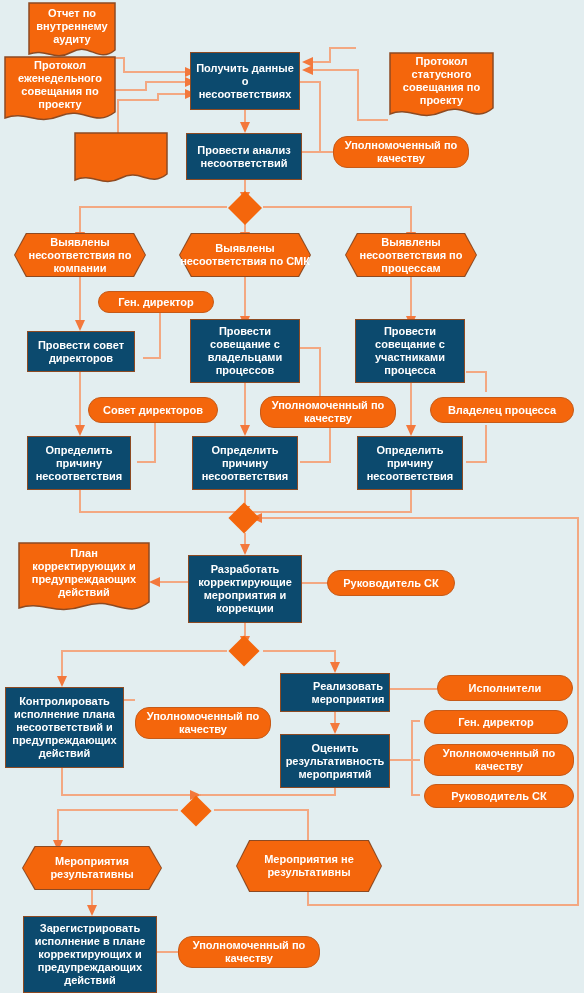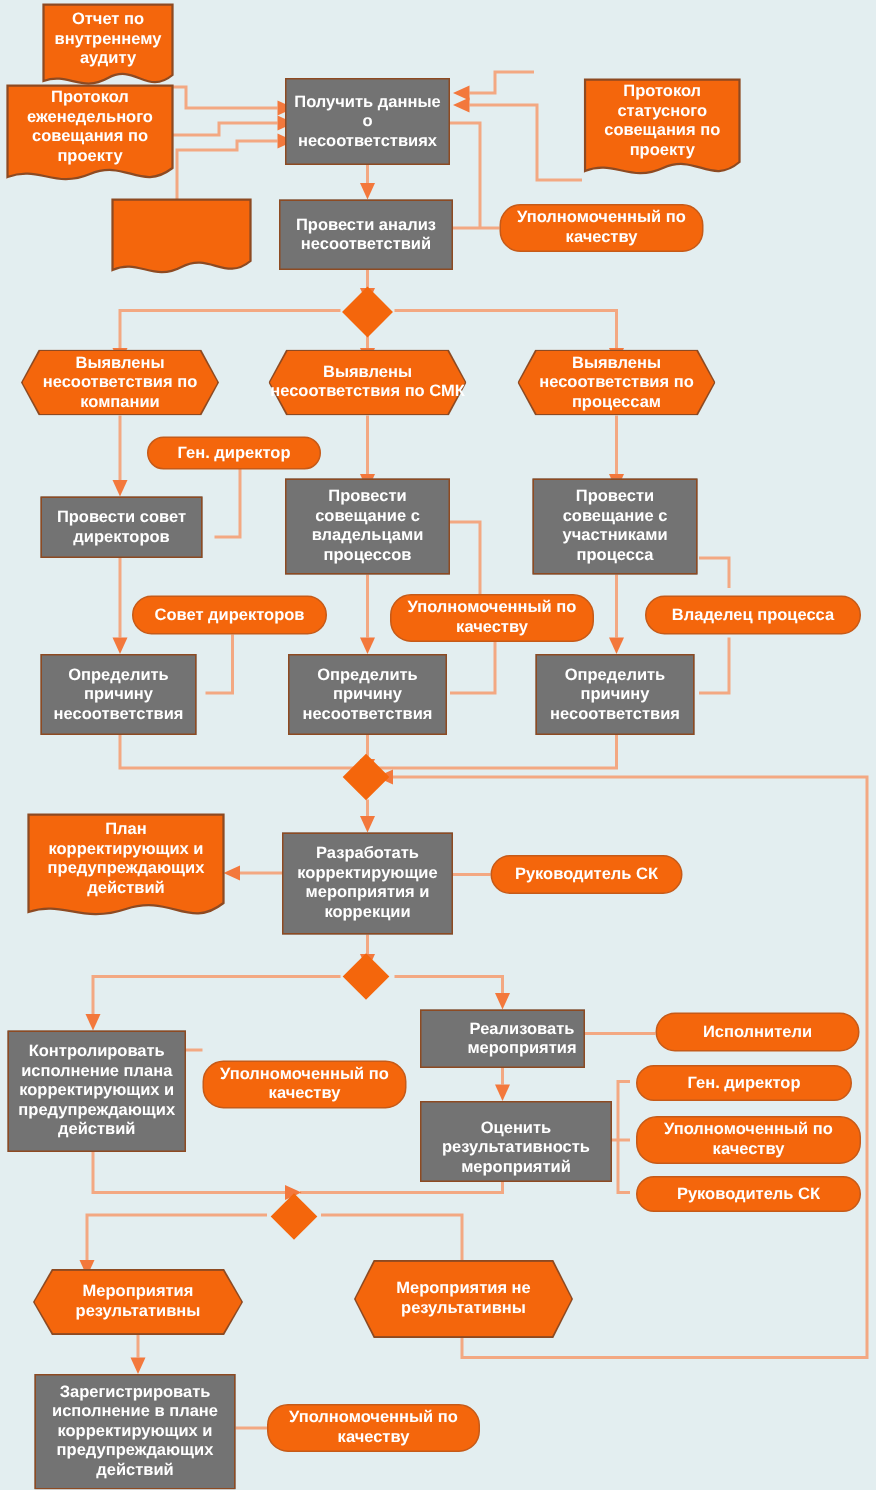--- a/index.html
+++ b/index.html
@@ -24,21 +24,21 @@
     text-align:center;
     color:#ffffff;
     font-weight:bold;
     font-size:11px;
     line-height:13px;
     letter-spacing:0px;
     z-index:5;
     padding:2px 4px;
   }
   .proc{
-    background:#737373;
+    background:#0c4a6e;
     border:1px solid #8d4a22;
   }
   .role{
     background:#f4660c;
     border:1px solid #c65a18;
     border-radius:14px;
   }
   .hexwrap{
     position:absolute;
     z-index:5;
@@ -298,28 +298,28 @@
 
   <div class="node proc" style="left:357px;top:436px;width:106px;height:54px;">
     <span>Определить причину несоответствия</span>
   </div>
 
   <div class="node proc" style="left:188px;top:555px;width:114px;height:68px;">
     <span>Разработать корректирующие мероприятия и коррекции</span>
   </div>
 
   <div class="node proc" style="left:5px;top:687px;width:119px;height:81px;">
-    <span>Контролировать исполнение плана корректирующих и предупреждающих действий</span>
+    <span>Контролировать исполнение плана несоответствий и предупреждающих действий</span>
   </div>
 
   <div class="node proc" style="left:280px;top:673px;width:110px;height:39px;padding-left:30px;">
     <span>Реализовать мероприятия</span>
   </div>
 
-  <div class="node proc" style="left:280px;top:734px;width:128px;height:54px;align-items:flex-end;">
+  <div class="node proc" style="left:280px;top:734px;width:110px;height:54px;">
     <span>Оценить результативность мероприятий</span>
   </div>
 
   <div class="node proc" style="left:23px;top:916px;width:134px;height:77px;">
     <span>Зарегистрировать исполнение в плане корректирующих и предупреждающих действий</span>
   </div>
 
   <div class="hexwrap" style="left:14px;top:233px;width:132px;height:44px;">
     <div class="hexborder"></div>
     <div class="hexfill"></div>

